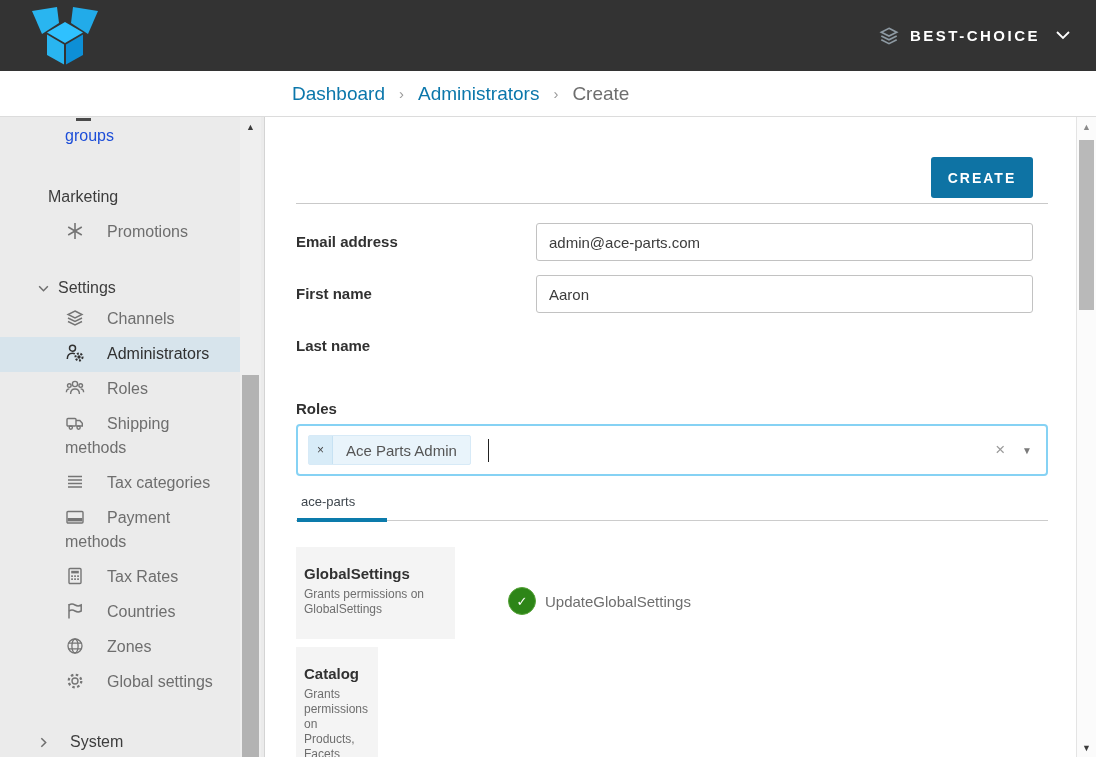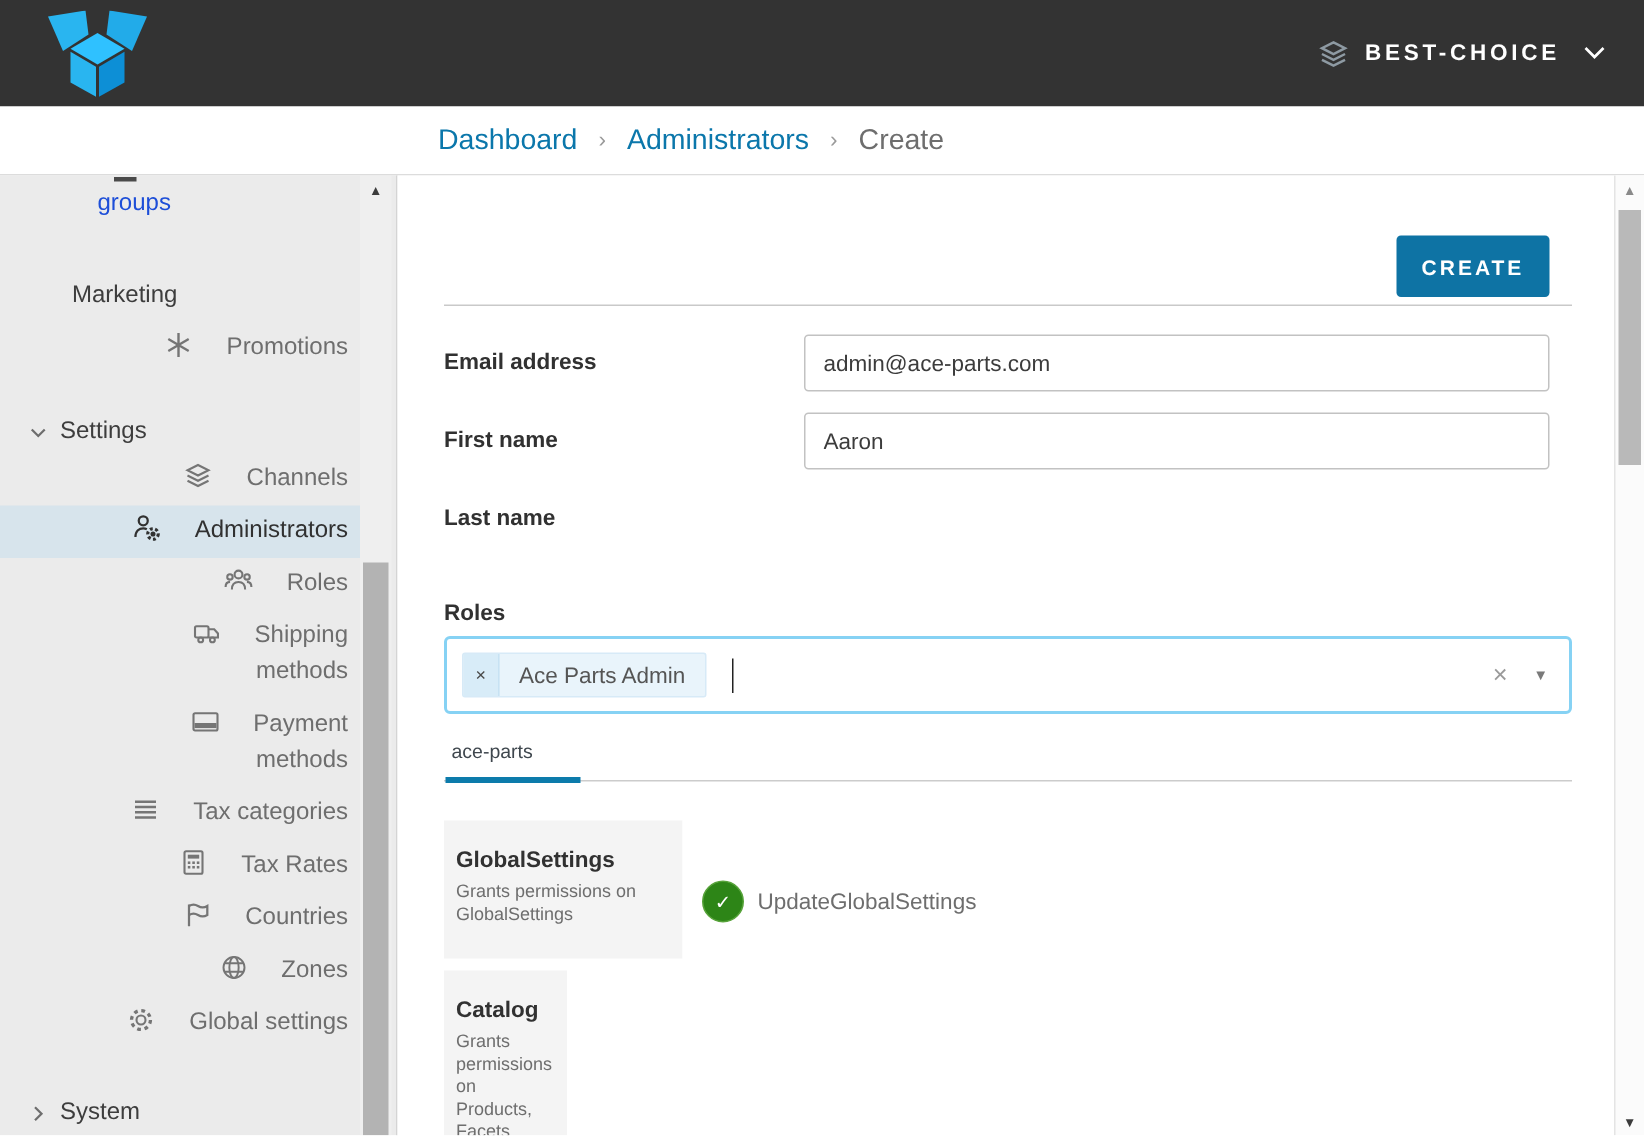--- a/index.html
+++ b/index.html
@@ -30,26 +30,26 @@
   
   .main-row { position:relative; display:flex; height:640px; }
 
   
   .sidebar { flex:0 0 265px; width:265px; background:#ebebeb; border-right:1px solid #d4d4d4; position:relative; overflow:hidden; }
   .sidebar-inner { width:240px; height:100%; overflow:hidden; }
   .clipped-icon { width:15px; height:3px; background:#4a4a4a; margin:1px 0 4px 76px; }
   .clipped-label { padding-left:65px; font-size:16px; color:#1d4ed8; line-height:22px; }
   .nav-header { display:flex; align-items:center; font-size:16px; color:#3d3d3d; line-height:20px; }
   .nav-header .hchev { width:15px; height:12px; margin-right:6px; display:inline-flex; }
-  .nav-header.with-chev { padding-left:19px; }
+  .nav-header.with-chev { padding-left:37px; }
   .nav-header.no-chev { padding-left:48px; }
   .hdr-marketing { margin-top:40px; }
   .hdr-settings { margin-top:28px; }
-  .hdr-system { margin-top:32px; }
-  .section-items { margin-top:4px;text-align:right; }
+  .hdr-system { margin-top:32px;gap:12px; }
+  .section-items { margin-top:4px; }
   .nav-item { position:relative; padding:5px 8px 6px 65px; font-size:16px; color:#6e6e6e; line-height:24px; cursor:pointer; }
   .nav-item .nav-icon { display:inline-block; width:22px; margin-right:20px; vertical-align:-4px; }
   .nav-item .nav-icon svg { display:block; }
   .nav-item.selected { background:#d7e4ec; color:#313131; }
   .mt8 { margin-top:8px; }
 
   
   .sb-scrollbar { position:absolute; top:0; right:3px; width:21px; height:100%; background:#efefef; }
   .sb-up { position:absolute; top:5px; left:0; width:21px; text-align:center; color:#3c3c3c; font-size:9px; cursor:pointer; }
   .sb-thumb { position:absolute; top:258px; left:2px; width:17px; height:382px; background:#b3b3b3; cursor:pointer; }
@@ -79,21 +79,21 @@
   .caret-bar { width:1px; height:23px; background:#222; margin-left:17px; }
   .select-right { margin-left:auto; display:flex; align-items:center; gap:17px; }
   .clear-x { color:#9a9a9a; font-size:17px; cursor:pointer; }
   .dd-arrow { color:#7a7a7a; font-size:10px; cursor:pointer; }
 
   .tabs { margin-top:16px; position:relative; padding-bottom:10px; border-bottom:1px solid #ccc; }
   .tab { display:inline-block; margin-left:5px; font-size:13px; color:#3f474e; cursor:pointer; }
   .tab-underline { position:absolute; left:1px; bottom:-2px; width:90px; height:4px; background:#0c7bab; }
 
   .perm-table { margin-top:26px; width:780px; }
-  .perm-row { display:flex; margin-bottom:8px; }
+  .perm-row { display:flex; margin-bottom:8px;gap:40px; }
   .perm-left { width:159px; min-height:92px; background:#f4f4f4; padding:18px 10px 10px 8px; }
   .perm-name-hdr { font-size:15px; font-weight:bold; color:#313131; }
   .perm-desc { margin-top:5px; font-size:12px; color:#6e6e6e; line-height:15px; }
   .perm-right { flex:1; display:flex; padding-left:13px; padding-top:16px; background:#fff; }
   .perm-item { display:flex; align-items:center; gap:9px; width:234px; }
   .perm-check { flex:0 0 28px; width:28px; height:28px; border-radius:50%; background:#2d8517; border:1px solid #57a33a;
     color:#fff; display:flex; align-items:center; justify-content:center; font-size:13px; }
   .perm-label { font-size:15px; color:#6e6e6e; white-space:nowrap; }
 
   
@@ -210,32 +210,32 @@
               <svg width="20" height="20" viewBox="0 0 20 20" fill="none" class="icon-gray" stroke-width="1.4">
                 <rect x="2" y="5.5" width="9" height="7.5" rx="1"></rect>
                 <path d="M11 7.5 H14.8 L17.3 10.3 V13 H11"></path>
                 <circle cx="5.8" cy="14.6" r="1.6"></circle>
                   <circle cx="13.6" cy="14.6" r="1.6"></circle>
               </svg>
             </span><span>Shipping methods</span>
           </div>
           <div class="nav-item">
             <span class="nav-icon">
+              <svg width="20" height="20" viewBox="0 0 20 20" fill="none" class="icon-gray" stroke-width="1.7">
+                <path d="M3 4.5 H17 M3 8 H17 M3 11.5 H17 M3 15 H17"></path>
+              </svg>
+            </span><span>Tax categories</span>
+          </div>
+          <div class="nav-item">
+            <span class="nav-icon">
               <svg width="20" height="20" viewBox="0 0 20 20" fill="none" class="icon-gray" stroke-width="1.4">
                 <rect x="2" y="4.5" width="16" height="11.5" rx="1"></rect>
                 <rect x="2.7" y="11" width="14.6" height="3.4" fill="#757575" stroke="none"></rect>
               </svg>
             </span><span>Payment methods</span>
-          </div>
-          <div class="nav-item">
-            <span class="nav-icon">
-              <svg width="20" height="20" viewBox="0 0 20 20" fill="none" class="icon-gray" stroke-width="1.7">
-                <path d="M3 4.5 H17 M3 8 H17 M3 11.5 H17 M3 15 H17"></path>
-              </svg>
-            </span><span>Tax categories</span>
           </div>
           <div class="nav-item">
             <span class="nav-icon">
               <svg width="20" height="20" viewBox="0 0 20 20" fill="none" class="icon-gray" stroke-width="1.4">
                 <rect x="4" y="2.5" width="12" height="15" rx="1"></rect>
                 <rect x="6.2" y="4.8" width="7.6" height="2.6" fill="#757575" stroke="none"></rect>
                 <g fill="#757575" stroke="none">
                   <rect x="6.2" y="9.3" width="1.7" height="1.7"></rect>
                     <rect x="9.2" y="9.3" width="1.7" height="1.7"></rect>
                     <rect x="12.2" y="9.3" width="1.7" height="1.7"></rect>

